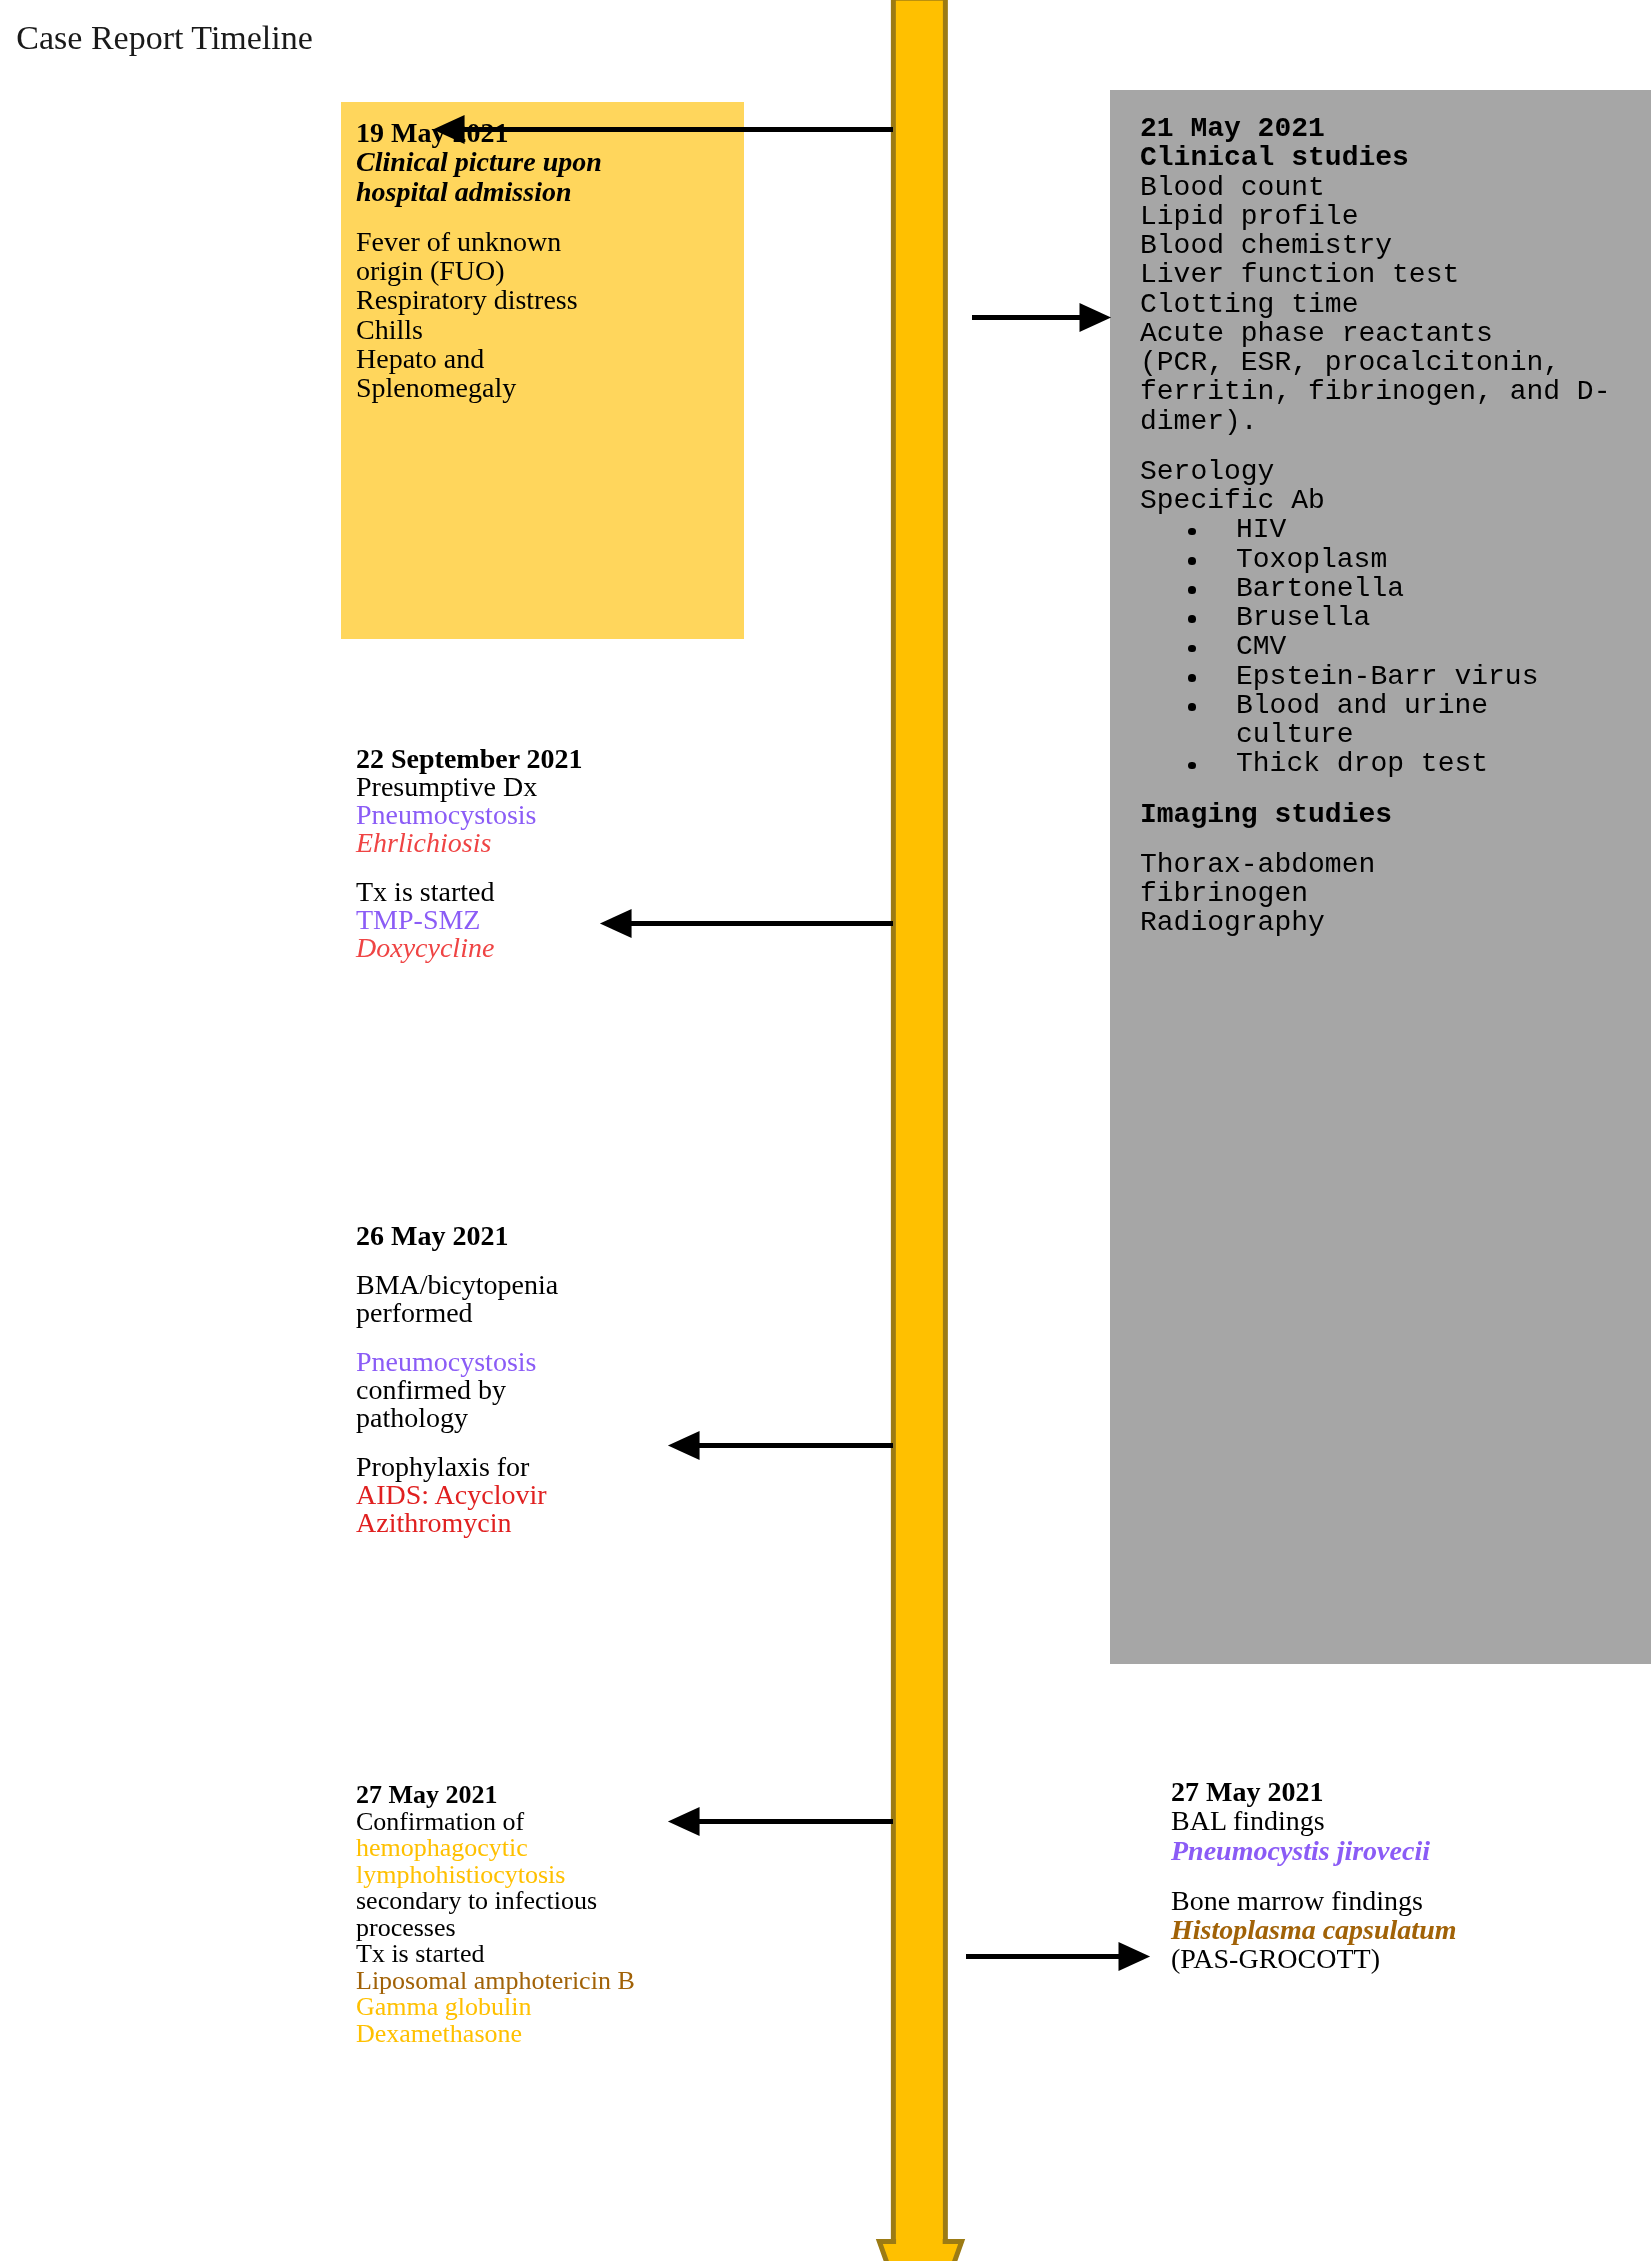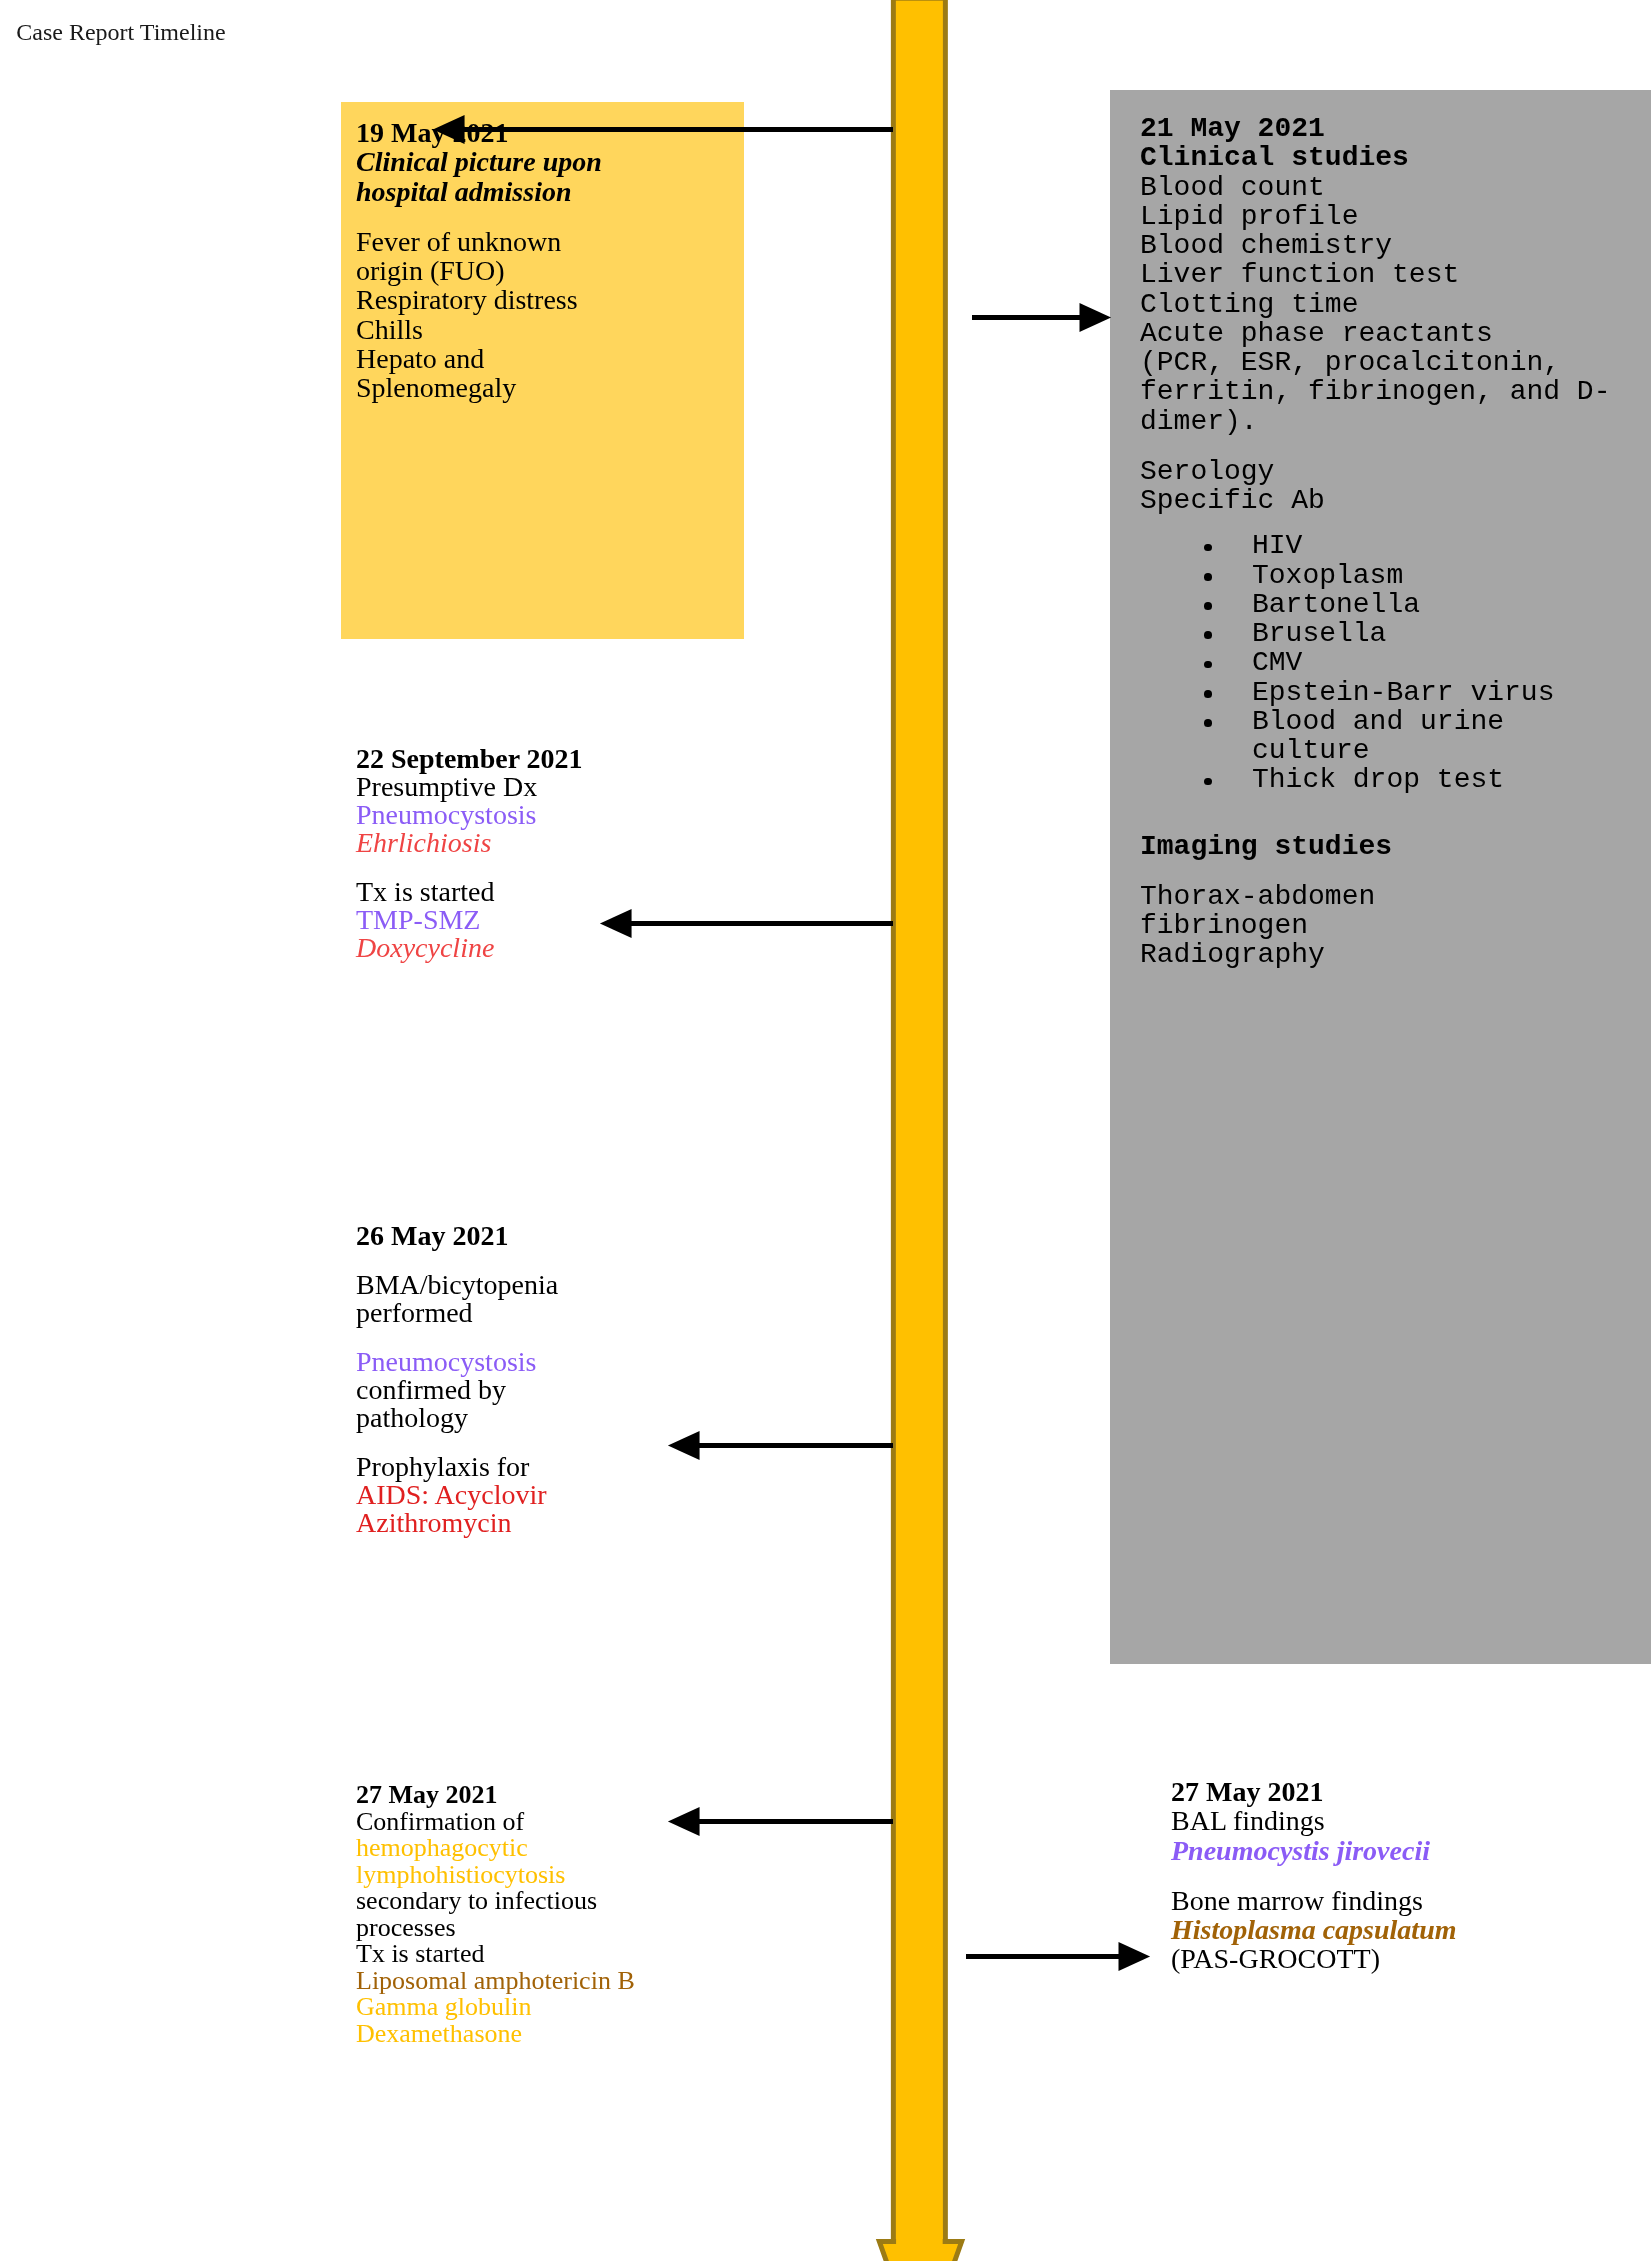--- a/index.html
+++ b/index.html
@@ -8,21 +8,21 @@
     width:1651px;height:2388px;position:relative;overflow:hidden;
     font-family:"Liberation Serif","DejaVu Serif",serif;
     color:#000;
     -webkit-font-smoothing:antialiased;
   }
   .canvas{position:absolute;inset:0;}
 
   
   #page-title{
     position:absolute;left:16.3px;top:19px;
-    font-size:24px;line-height:1.12;font-weight:400;color:#1a1a1a;
+    font-size:34px;line-height:1.12;font-weight:400;color:#1a1a1a;
     white-space:nowrap;
   }
 
   
   #timeline-arrow{position:absolute;left:873px;top:0;width:95px;height:2388px;}
   #timeline-arrow svg{display:block;width:95px;height:2388px;}
 
   
   .panel{position:absolute;box-sizing:border-box;}
   #admission-panel{
@@ -50,21 +50,21 @@
   .c-blue{color:#a16207;}
 
   
   #admission-text{left:356px;top:118px;width:375px;}
   #admission-text .ln{line-height:1.045;}
 
   #studies-text{left:1140px;top:114px;width:497px;font-family:Liberation Mono, monospace;}
   #studies-text .ln{line-height:1.045;}
 
   
-  .bullets{margin:16px;padding:0;list-style:none;}
+  .bullets{margin:0;padding:0;list-style:none;}
   .bullets li{
     position:relative;font-size:28px;line-height:1.045;
     padding-left:96px;
   }
   .bullets li .dot{
     position:absolute;left:48px;top:0.44em;
     width:7.7px;height:7.7px;border-radius:50%;background:#000;
   }
 
   

